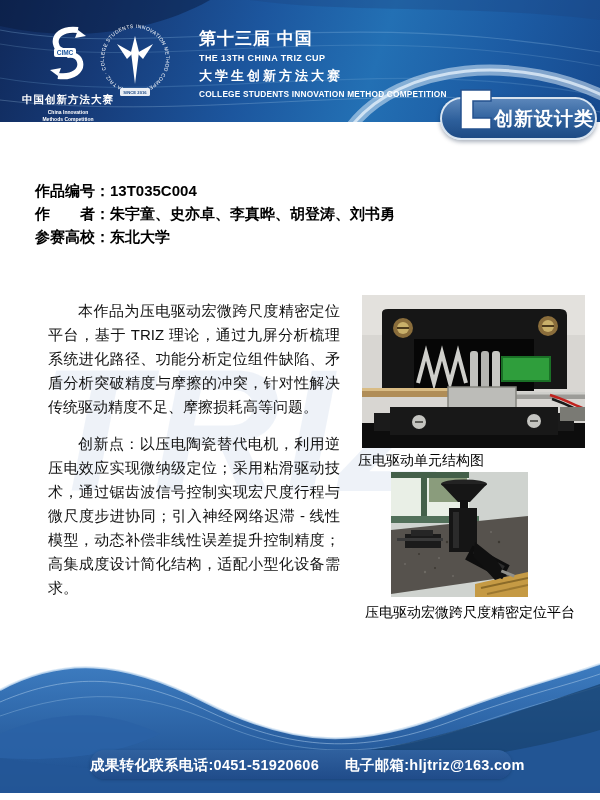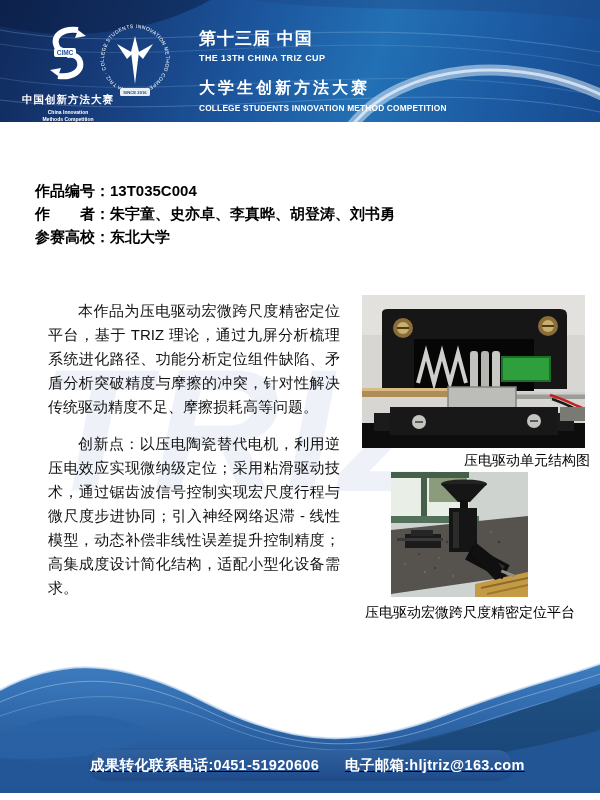--- a/index.html
+++ b/index.html
@@ -14,21 +14,21 @@
   .cimc-logo{position:absolute;left:18px;top:26px;width:100px;text-align:center;color:#fff;}
   .cimc-logo .glyph{display:block;margin:0 auto;}
   .cimc-cn{font-size:10.5px;font-weight:bold;letter-spacing:1px;margin-top:13px;white-space:nowrap;}
   .cimc-en{font-size:5px;font-weight:bold;line-height:7px;margin-top:2px;}
 
   .round-logo{position:absolute;left:100px;top:22px;}
 
   .title-block{position:absolute;left:199px;top:27px;color:#fff;width:270px;}
   .edition-cn{font-size:17px;font-weight:900;letter-spacing:1px;white-space:nowrap;}
   .edition-en{font-size:9px;font-weight:bold;letter-spacing:.4px;margin-top:3px;white-space:nowrap;}
-  .title-cn{font-size:16px;font-weight:900;letter-spacing:3px;margin-top:15px;white-space:nowrap;}
+  .title-cn{font-size:13px;font-weight:900;letter-spacing:3px;margin-top:4px;white-space:nowrap;}
   .title-en{font-size:8.3px;font-weight:bold;letter-spacing:.2px;margin-top:4px;white-space:nowrap;}
 
   .triz-wrap{position:absolute;left:303px;top:22px;white-space:nowrap;}
   .triz-word{font-size:46px;font-weight:900;font-style:italic;letter-spacing:4px;
     background:linear-gradient(180deg,#ffffff 0%,#dbe3ec 35%,#93a5b8 55%,#eef2f7 75%,#b9c6d4 100%);
     -webkit-background-clip:text;background-clip:text;color:transparent;
     text-shadow:0 0 1px rgba(255,255,255,.15);}
   .triz-cup{font-size:38px;font-weight:900;margin-left:10px;vertical-align:4px;
     background:linear-gradient(180deg,#ffffff 0%,#d4dde6 40%,#8fa1b4 58%,#e8eef4 100%);
     -webkit-background-clip:text;background-clip:text;color:transparent;}
@@ -44,33 +44,33 @@
   .watermark{position:absolute;left:40px;top:330px;font-size:175px;font-weight:900;font-style:italic;
     color:#3a6cb4;opacity:0.08;letter-spacing:6px;pointer-events:none;}
 
   .meta{position:absolute;left:35px;top:179px;width:540px;color:#000;}
   .meta-row{font-size:15px;font-weight:bold;line-height:23px;white-space:nowrap;}
 
   .body-text{position:absolute;left:35px;top:286px;width:318px;color:#111;}
   .body-text p{margin:13px;font-size:15px;line-height:24px;text-align:justify;text-indent:2em;}
 
   .fig1{position:absolute;left:362px;top:295px;width:223px;height:153px;}
-  .fig1-caption{position:absolute;left:358px;top:452px;width:232px;text-align:right;
+  .fig1-caption{position:absolute;left:358px;top:452px;width:232px;text-align:left;
     font-size:14px;color:#000;white-space:nowrap;}
   .fig2{position:absolute;left:391px;top:472px;width:137px;height:125px;}
   .fig2-caption{position:absolute;left:348px;top:604px;width:244px;text-align:center;
     font-size:14px;color:#000;white-space:nowrap;}
   .fig1 svg,.fig2 svg{display:block;}
 
   
   .footer{position:absolute;left:0;top:650px;width:600px;height:150px;}
   .footer svg{position:absolute;left:0;top:0;display:block;}
   .contact-band{position:absolute;left:90px;top:100px;width:422px;height:29px;border-radius:15px;
     background:linear-gradient(180deg,#30619f 0%,#204c8a 100%);
-    text-align:center;line-height:29px;white-space:nowrap;box-shadow:0 1px 3px rgba(10,30,60,.3);text-decoration:underline;}
+    text-align:center;line-height:29px;white-space:nowrap;box-shadow:0 1px 3px rgba(10,30,60,.3);}
   .contact-band span{color:#fff;font-size:14.5px;font-weight:bold;letter-spacing:.3px;}
   .contact-gap{display:inline-block;width:26px;}
 </style>
 </head>
 <body>
 
 <div class="page">
 
   <div class="header">
     <svg class="deco" viewBox="0 0 600 122" aria-hidden="true">
@@ -114,20 +114,26 @@
       <text x="35" y="72" font-size="4.2" font-weight="bold" fill="#1c4a86" text-anchor="middle" font-family="Liberation Sans, sans-serif">SINCE 2016</text>
     </svg>
 
     <div class="title-block">
       <div class="edition-cn">第十三届 中国</div>
       <div class="edition-en">THE 13TH CHINA TRIZ CUP</div>
       <div class="title-cn">大学生创新方法大赛</div>
       <div class="title-en">COLLEGE STUDENTS INNOVATION METHOD COMPETITION</div>
     </div>
 
+    <div class="badge">
+      <svg class="badge-icon" width="40" height="48" viewBox="0 0 40 48" aria-hidden="true">
+        <path d="M6,4 H36 V15 H18 V32 H36 V43 H6 Z" fill="#ffffff" stroke="#24528e" stroke-width="1.5"></path>
+      </svg>
+      <span class="badge-label">创新设计类</span>
+    </div>
   </div>
 
   <div class="watermark">TRIZ</div>
 
   <div class="meta">
     <div class="meta-row"><span>作品编号：</span><span>13T035C004</span></div>
     <div class="meta-row"><span>作　　者：</span><span>朱宇童、史亦卓、李真晔、胡登涛、刘书勇</span></div>
     <div class="meta-row"><span>参赛高校：</span><span>东北大学</span></div>
   </div>
 

